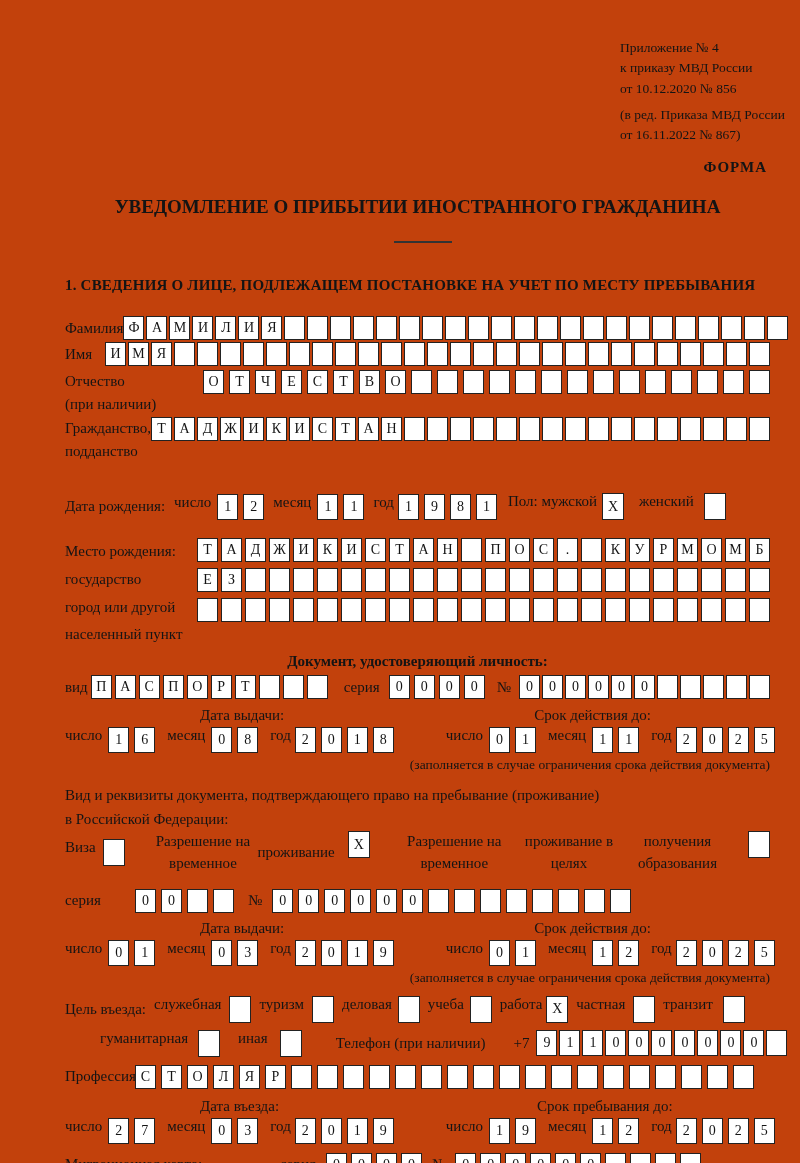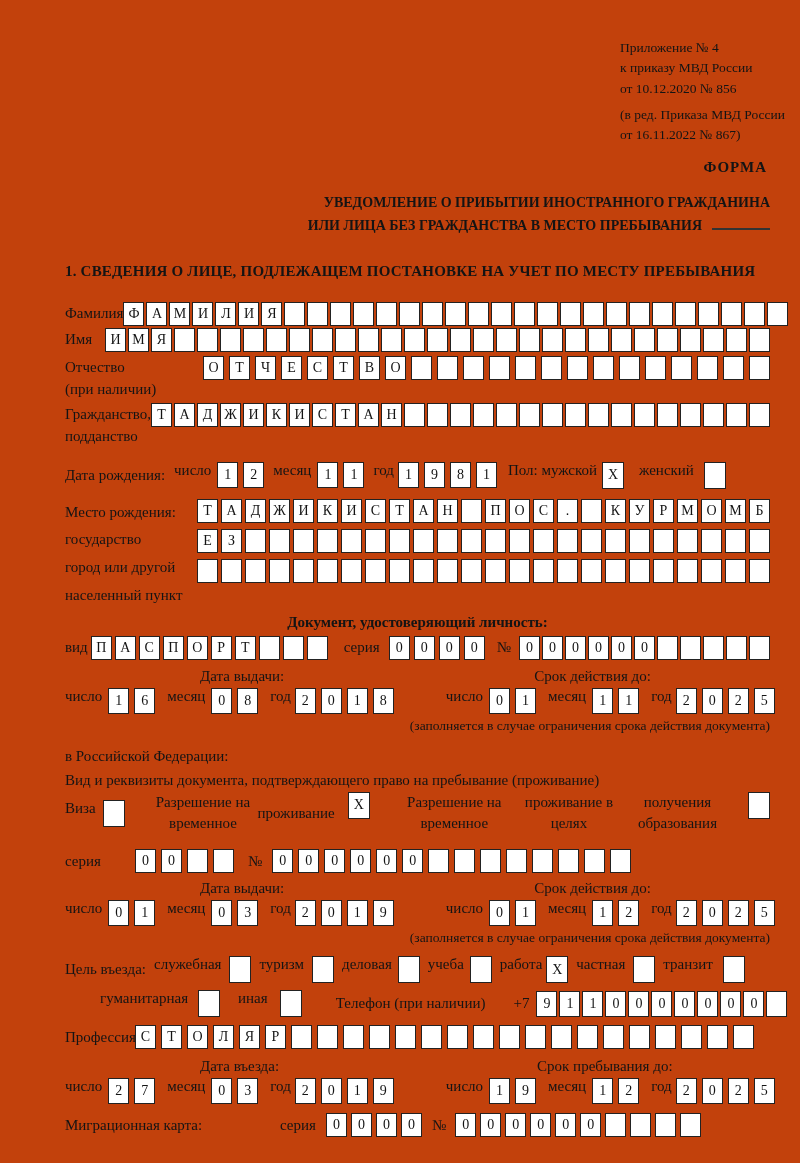--- a/index.html
+++ b/index.html
@@ -5,21 +5,21 @@
   html,body { margin:0; padding:0; background:#888; }
   .page {
     width:800px; height:1163px; background:#c2410c; color:#141414;
     font-family:"Liberation Serif","DejaVu Serif",serif;
     font-size:15px; box-sizing:border-box; padding:38px 30px 0 65px;
     position:relative; overflow:hidden; margin:0 auto;
   }
   .annex { margin-left:555px; width:200px; font-size:13.5px; line-height:1.5; }
   .annex .sp { height:6px; }
   .forma { text-align:right; font-weight:bold; font-size:15px; letter-spacing:1px; margin-top:14px; padding-right:3px; }
-  .title { text-align:right; font-weight:bold; font-size:14px; line-height:1.55; margin-top:16px; }
+  .title { text-align:center; font-weight:bold; font-size:19px; line-height:1.55; margin-top:16px; }
   .title-blank { display:inline-block; width:58px; border-bottom:2px solid #333; height:14px; margin-left:10px; }
   .section1 { font-weight:bold; font-size:15px; margin-top:26px; letter-spacing:0.2px; }
 
   .row { display:flex; align-items:center; }
   .rowtop { display:flex; align-items:flex-start; }
   .cells { display:flex; }
   .g2 { gap:2px; } .g3 { gap:3px; } .g4 { gap:4px; } .g5 { gap:5px; }
   .cell {
     width:19px; height:22px; border:1.6px solid #222; box-sizing:content-box;
     display:flex; align-items:center; justify-content:center;
@@ -49,21 +49,21 @@
     <div class="sp"></div>
     <div>(в ред. Приказа МВД России</div>
     <div>от 16.11.2022 № 867)</div>
   </div>
 
   <div class="forma">ФОРМА</div>
 
   <div class="title">
     <div>УВЕДОМЛЕНИЕ О ПРИБЫТИИ ИНОСТРАННОГО ГРАЖДАНИНА</div>
     <div>
-      <span>ИЛИ ЛИЦА БЕЗ ГРАЖДАНСТВА В МЕСТО ПРЕБЫВАНИЯ</span><span class="title-blank"></span>
+      <span class="title-blank"></span>
     </div>
   </div>
 
   <div class="section1">1. СВЕДЕНИЯ О ЛИЦЕ, ПОДЛЕЖАЩЕМ ПОСТАНОВКЕ НА УЧЕТ ПО МЕСТУ ПРЕБЫВАНИЯ</div>
 
   <div class="row" style="margin-top:22px;">
     <span class="lbl" style="width:70px;">Фамилия</span>
     <span class="cells g2">
         <span class="cell">Ф</span>
         <span class="cell">А</span>
@@ -192,21 +192,21 @@
         <span class="cell"></span>
         <span class="cell"></span>
         <span class="cell"></span>
         <span class="cell"></span>
         <span class="cell"></span>
         <span class="cell"></span>
         <span class="cell"></span>
       </span>
   </div>
 
-  <div class="row" style="margin-top:14px; gap:9px;">
+  <div class="row" style="margin-top:31px; gap:9px;">
     <span class="lbl">Дата рождения:</span>
     <span class="dg">
         <span class="lbl">число</span>
         <span class="cells tall g5">
           <span class="cell">1</span>
           <span class="cell">2</span>
         </span>
       </span>
     <span class="dg">
         <span class="lbl">месяц</span>
@@ -227,21 +227,21 @@
     <span class="dg" style="margin-left:2px; gap:5px;">
       <span class="lbl"><span>Пол:</span> <span>мужской</span></span>
       <span class="cbx">X</span>
     </span>
     <span class="dg" style="margin-left:6px; gap:10px;">
       <span class="lbl">женский</span>
       <span class="cbx"></span>
     </span>
   </div>
 
-  <div class="rowtop" style="margin-top:10px;justify-content:flex-end;">
+  <div class="rowtop" style="margin-top:18px;justify-content:flex-end;">
     <span style="width:140px; line-height:1.85;">
       <span>Место рождения:</span><br>
       <span>государство</span><br>
       <span>город или другой</span><br>
       <span>населенный пункт</span>
     </span>
     <span>
       <div class="cells g3" style="margin-bottom:6px;">
           <span class="cell">Т</span>
           <span class="cell">А</span>
@@ -412,22 +412,22 @@
           <span class="cell">0</span>
           <span class="cell">2</span>
           <span class="cell">5</span>
         </span>
       </span>
   </div>
 
   <div class="note">(заполняется в случае ограничения срока действия документа)</div>
 
   <div style="margin-top:10px; line-height:1.6;">
+    <div>Вид и реквизиты документа, подтверждающего право на пребывание (проживание)</div>
     <div>в Российской Федерации:</div>
-    <div>Вид и реквизиты документа, подтверждающего право на пребывание (проживание)</div>
   </div>
 
   <div class="rowtop" style="align-items:center;">
     <span class="dg" style="align-items:flex-start; gap:7px;">
       <span class="lbl">Виза</span>
       <span class="cbx"></span>
     </span>
     <span class="dg" style="align-items:flex-start; margin-left:24px; gap:13px;">
       <span class="mlabel">
         <span>Разрешение на временное</span>

